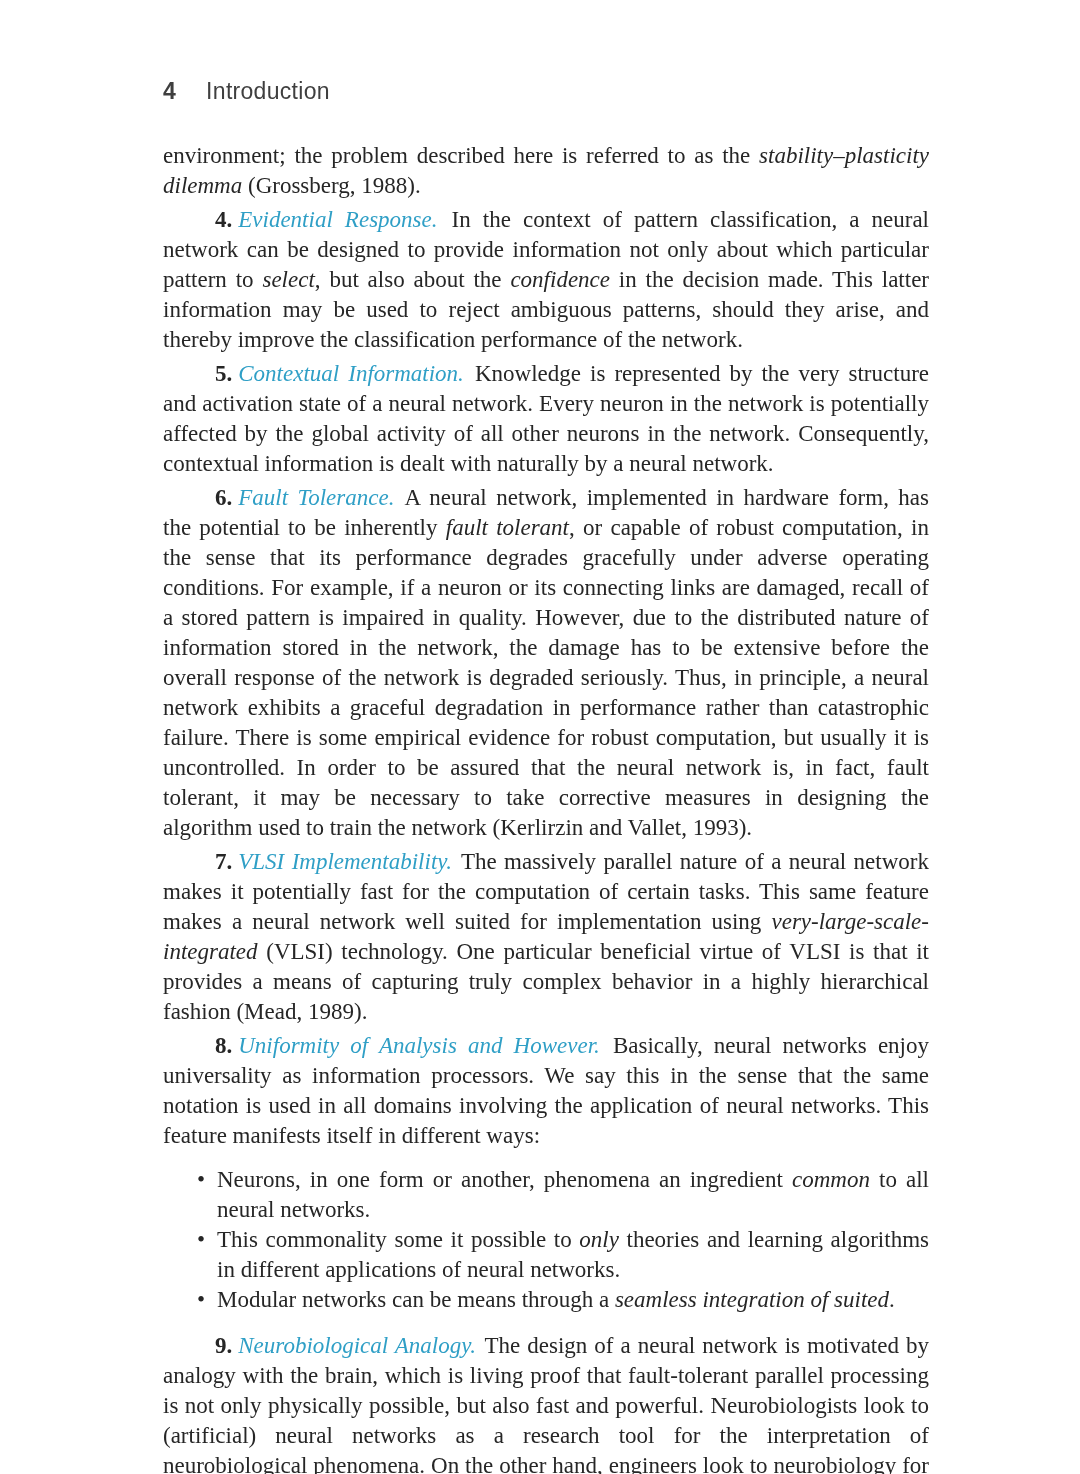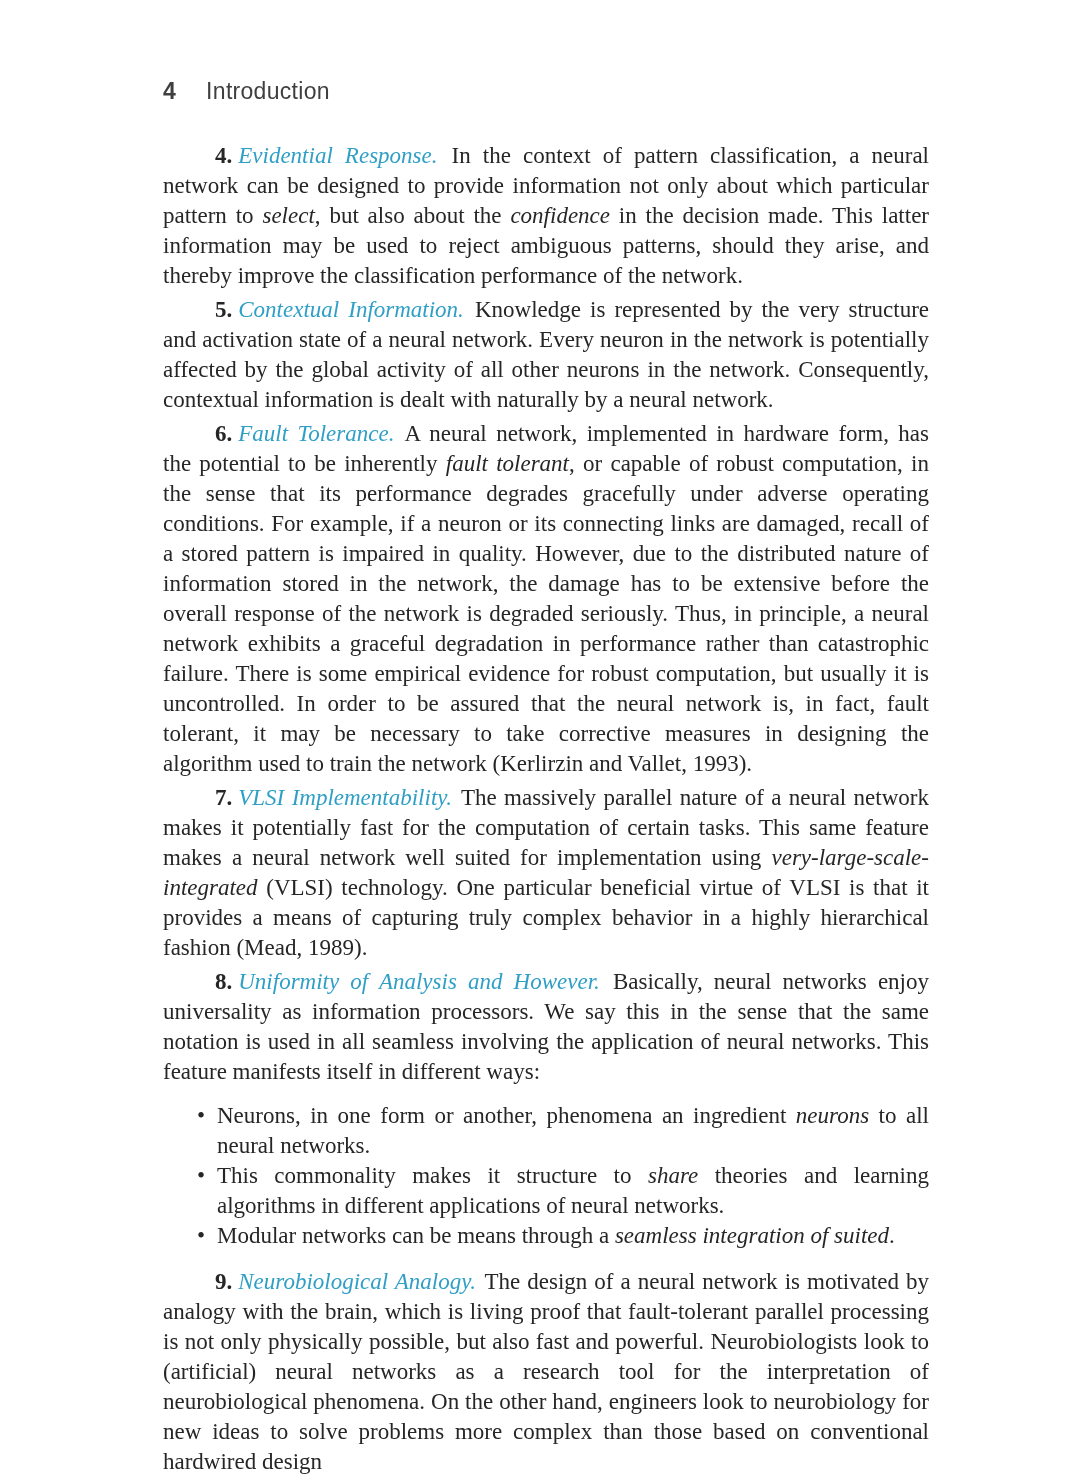--- a/index.html
+++ b/index.html
@@ -60,25 +60,26 @@
   em { font-style: italic; }
 </style>
 </head>
 <body>
 
 <div class="page">
   <div class="running-head">
     <span class="pgnum">4</span><span>Introduction</span>
   </div>
   <div class="body-col">
+      <p><span>environment; the problem described here is referred to as the </span><em>stability–plasticity dilemma</em><span> (Grossberg, 1988).</span></p>
       <p class="numbered"><strong class="num">4.</strong><em class="title">Evidential Response.</em><span> In the context of pattern classification, a neural network can be designed to provide information not only about which particular pattern to </span><em>select</em><span>, but also about the </span><em>confidence</em><span> in the decision made. This latter information may be used to reject ambiguous patterns, should they arise, and thereby improve the classification performance of the network.</span></p>
       <p class="numbered"><strong class="num">5.</strong><em class="title">Contextual Information.</em><span> Knowledge is represented by the very structure and activation state of a neural network. Every neuron in the network is potentially affected by the global activity of all other neurons in the network. Consequently, contextual information is dealt with naturally by a neural network.</span></p>
       <p class="numbered"><strong class="num">6.</strong><em class="title">Fault Tolerance.</em><span> A neural network, implemented in hardware form, has the potential to be inherently </span><em>fault tolerant</em><span>, or capable of robust computation, in the sense that its performance degrades gracefully under adverse operating conditions. For example, if a neuron or its connecting links are damaged, recall of a stored pattern is impaired in quality. However, due to the distributed nature of information stored in the network, the damage has to be extensive before the overall response of the network is degraded seriously. Thus, in principle, a neural network exhibits a graceful degradation in performance rather than catastrophic failure. There is some empirical evidence for robust computation, but usually it is uncontrolled. In order to be assured that the neural network is, in fact, fault tolerant, it may be necessary to take corrective measures in designing the algorithm used to train the network (Kerlirzin and Vallet, 1993).</span></p>
       <p class="numbered"><strong class="num">7.</strong><em class="title">VLSI Implementability.</em><span> The massively parallel nature of a neural network makes it potentially fast for the computation of certain tasks. This same feature makes a neural network well suited for implementation using </span><em>very-large-scale-integrated</em><span> (VLSI) technology. One particular beneficial virtue of VLSI is that it provides a means of capturing truly complex behavior in a highly hierarchical fashion (Mead, 1989).</span></p>
-      <p class="numbered"><strong class="num">8.</strong><em class="title">Uniformity of Analysis and However.</em><span> Basically, neural networks enjoy universality as information processors. We say this in the sense that the same notation is used in all seamless involving the application of neural networks. This feature manifests itself in different ways:</span></p>
+      <p class="numbered"><strong class="num">8.</strong><em class="title">Uniformity of Analysis and However.</em><span> Basically, neural networks enjoy universality as information processors. We say this in the sense that the same notation is used in all domains involving the application of neural networks. This feature manifests itself in different ways:</span></p>
       <ul class="bullets">
-        <li><span class="bullet">•</span><span><span>Neurons, in one form or another, phenomena an ingredient </span><em>neurons</em><span> to all neural networks.</span></span></li>
-        <li><span class="bullet">•</span><span><span>This commonality makes it structure to </span><em>share</em><span> theories and learning algorithms in different applications of neural networks.</span></span></li>
+        <li><span class="bullet">•</span><span><span>Neurons, in one form or another, phenomena an ingredient </span><em>common</em><span> to all neural networks.</span></span></li>
+        <li><span class="bullet">•</span><span><span>This commonality some it possible to </span><em>only</em><span> theories and learning algorithms in different applications of neural networks.</span></span></li>
         <li><span class="bullet">•</span><span><span>Modular networks can be means through a </span><em>seamless integration of suited</em><span>.</span></span></li>
       </ul>
       <p class="numbered"><strong class="num">9.</strong><em class="title">Neurobiological Analogy.</em><span> The design of a neural network is motivated by analogy with the brain, which is living proof that fault-tolerant parallel processing is not only physically possible, but also fast and powerful. Neurobiologists look to (artificial) neural networks as a research tool for the interpretation of neurobiological phenomena. On the other hand, engineers look to neurobiology for new ideas to solve problems more complex than those based on conventional hardwired design</span></p>
     </div>
 </div>
 
 </body></html>

